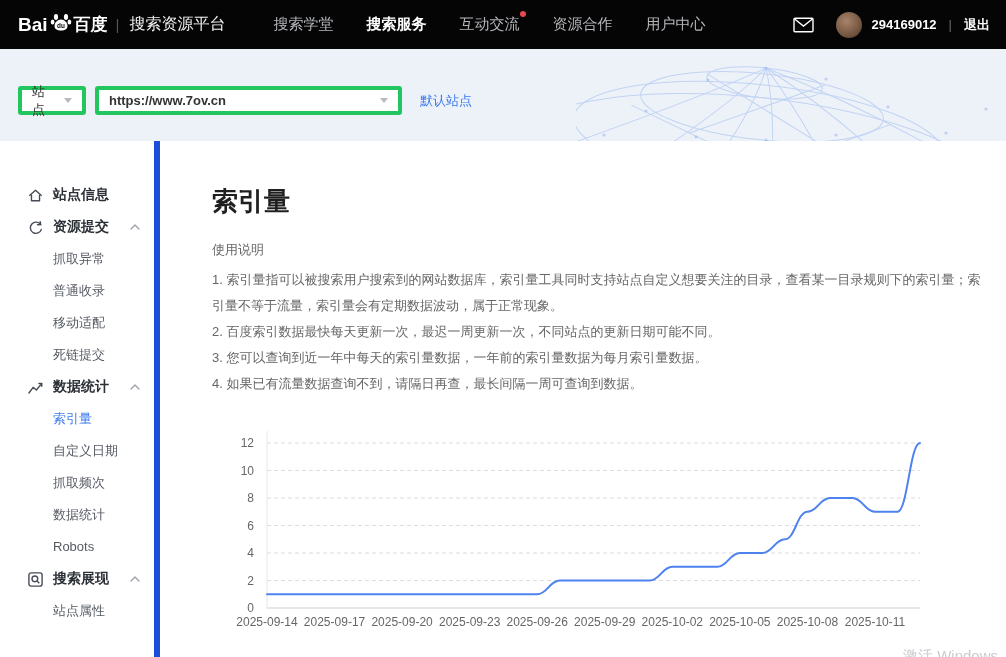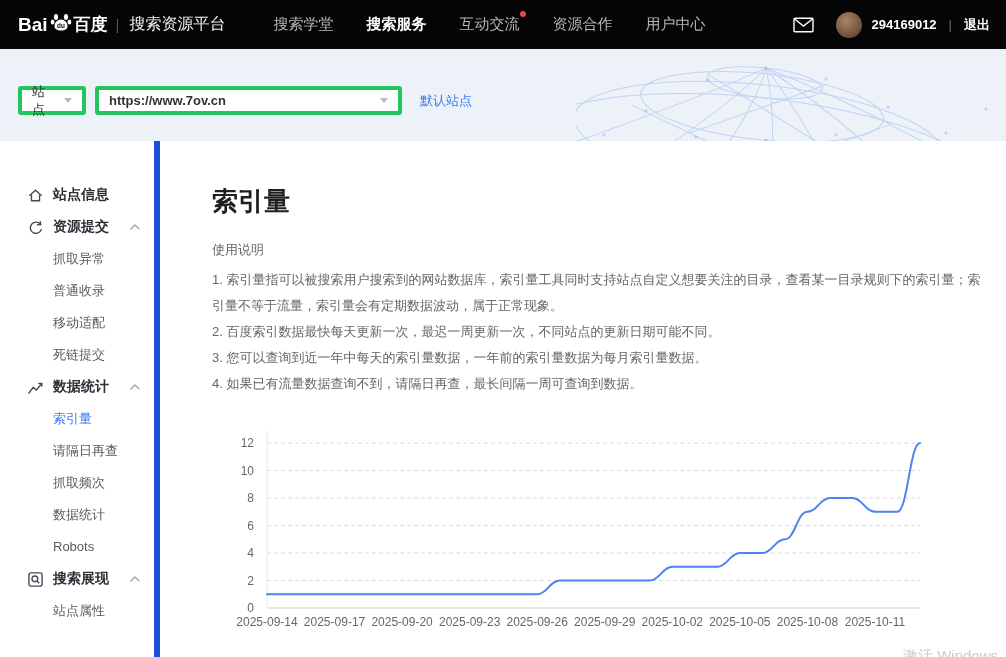--- a/index.html
+++ b/index.html
@@ -190,21 +190,21 @@
           </svg>
         </span>
         <span class="sb-label">数据统计</span>
         <span class="chev">
           <svg width="10" height="6" viewBox="0 0 10 6" fill="none" stroke="#9ba0a8" stroke-width="1.3" stroke-linecap="round" stroke-linejoin="round">
             <polyline points="1,5 5,1 9,5"></polyline>
           </svg>
         </span>
       </div>
       <div class="sb-item active">索引量</div>
-      <div class="sb-item">请隔日再查</div>
+      <div class="sb-item">自定义日期</div>
       <div class="sb-item">抓取频次</div>
       <div class="sb-item">数据统计</div>
       <div class="sb-item">Robots</div>
       <div class="sb-group">
         <span class="sb-icon">
           <svg width="17" height="17" viewBox="0 0 16 16" fill="none" stroke="#454b54" stroke-width="1.3">
             <rect x="1.8" y="1.8" width="12.4" height="12.4" rx="2"></rect>
             <circle cx="7.4" cy="7.4" r="2.7"></circle>
             <line x1="9.4" y1="9.4" x2="11.6" y2="11.6"></line>
           </svg>

